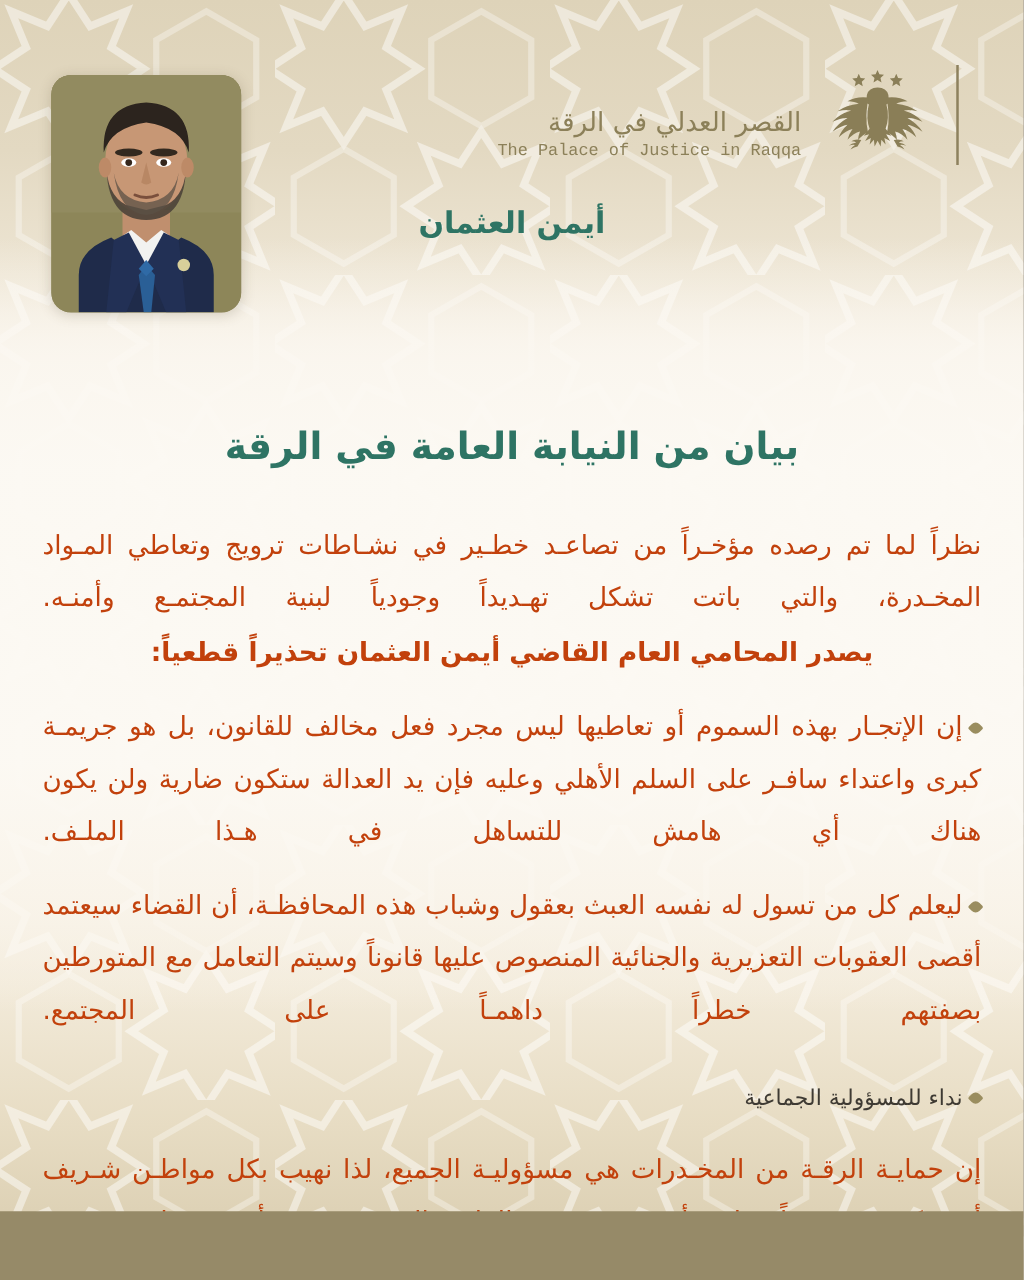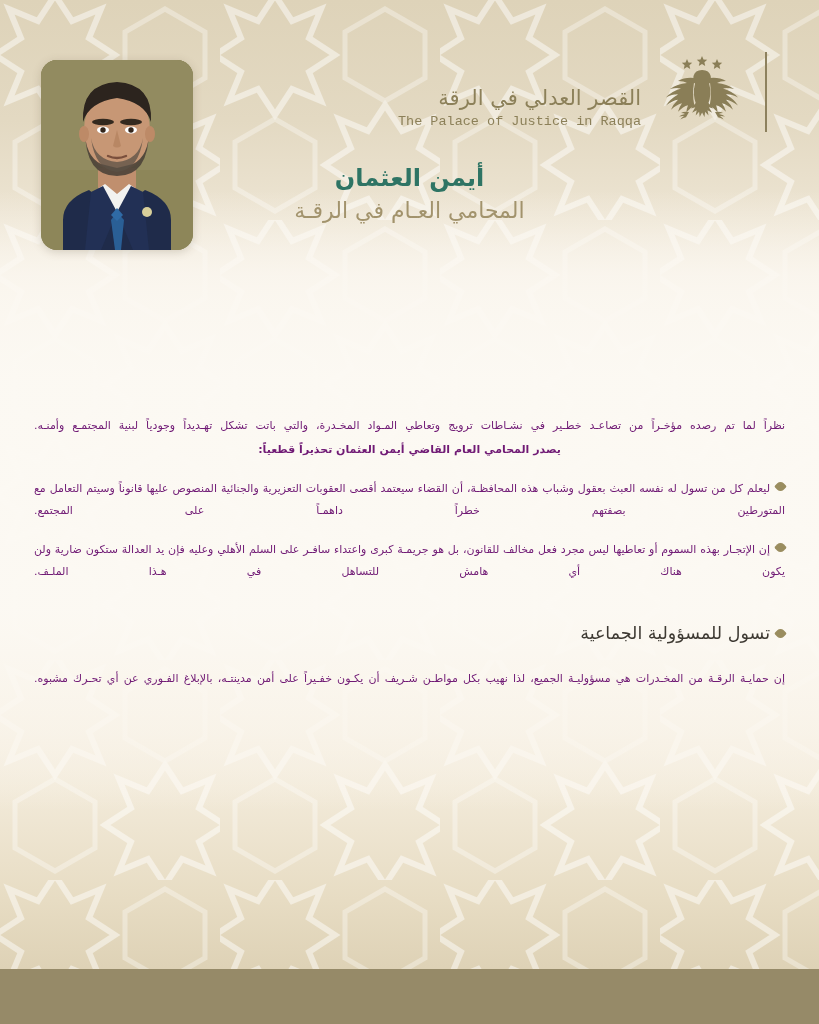--- a/index.html
+++ b/index.html
@@ -155,25 +155,25 @@
 
   
   .body-wrap {
     position: absolute;
     right: 34px;
     left: 34px;
     top: 415px;
     color: #3e3a33;
   }
   .para {
-    font-size: 11px;
+    font-size: 21px;
     line-height: 2.0;
     text-align: justify;
     text-align-last: justify;
-    color: #701a75;
+    color: #c2410c;
     margin: 0;
   }
   .para.intro { margin-bottom: 0px; }
   .para.strong {
     font-weight: bold;
     text-align: right;
     text-align-last: center;
     margin-top: 2px;
     margin-bottom: 6px;
   }
@@ -298,41 +298,41 @@
       </svg>
     </div>
     <div class="logo-text">
       <div class="logo-ar">القصر العدلي في الرقة</div>
       <div class="logo-en">The Palace of Justice in Raqqa</div>
     </div>
   </div>
 
   <div class="name-block">
     <div class="person-name">أيمن العثمان</div>
-    <div class="person-title">المحامي العـام في الرقـة</div>
-  </div>
-
+  </div>
+
+  <div class="headline">بيان من النيابة العامة في الرقة</div>
 
   <div class="body-wrap">
 
     <p class="para intro">نظراً لما تم رصده مؤخـراً من تصاعـد خطـير في نشـاطات ترويج وتعاطي المـواد المخـدرة، والتي باتت تشكل تهـديداً وجودياً لبنية المجتمـع وأمنـه.</p>
 
     <p class="para strong">يصدر المحامي العام القاضي أيمن العثمان تحذيراً قطعياً:</p>
+
+    <div class="bullet-item">
+      <p class="para"><span class="bullet-mark"></span><span>إن الإتجـار بهذه السموم أو تعاطيها ليس مجرد فعل مخالف للقانون، بل هو جريمـة كبرى واعتداء سافـر على السلم الأهلي وعليه فإن يد العدالة ستكون ضارية ولن يكون هناك أي هامش للتساهل في هـذا الملـف.</span></p>
+    </div>
 
     <div class="bullet-item">
       <p class="para"><span class="bullet-mark"></span><span>ليعلم كل من تسول له نفسه العبث بعقول وشباب هذه المحافظـة، أن القضاء سيعتمد أقصى العقوبات التعزيرية والجنائية المنصوص عليها قانوناً وسيتم التعامل مع المتورطين بصفتهم خطراً داهمـاً على المجتمع.</span></p>
     </div>
 
-    <div class="bullet-item">
-      <p class="para"><span class="bullet-mark"></span><span>إن الإتجـار بهذه السموم أو تعاطيها ليس مجرد فعل مخالف للقانون، بل هو جريمـة كبرى واعتداء سافـر على السلم الأهلي وعليه فإن يد العدالة ستكون ضارية ولن يكون هناك أي هامش للتساهل في هـذا الملـف.</span></p>
-    </div>
-
 
     <div class="bullet-item sec-appeal">
-      <p class="bullet-head"><span class="bullet-mark"></span><span>تسول للمسؤولية الجماعية</span></p>
+      <p class="bullet-head"><span class="bullet-mark"></span><span>نداء للمسؤولية الجماعية</span></p>
       <p class="para closing">إن حمايـة الرقـة من المخـدرات هي مسؤوليـة الجميع، لذا نهيب بكل مواطـن شـريف أن يكـون خفـيراً على أمن مدينتـه، بالإبلاغ الفـوري عن أي تحـرك مشبوه.</p>
     </div>
 
   </div>
 
   <div class="bottom-bar"></div>
 
 </div>
 
 </body></html>

